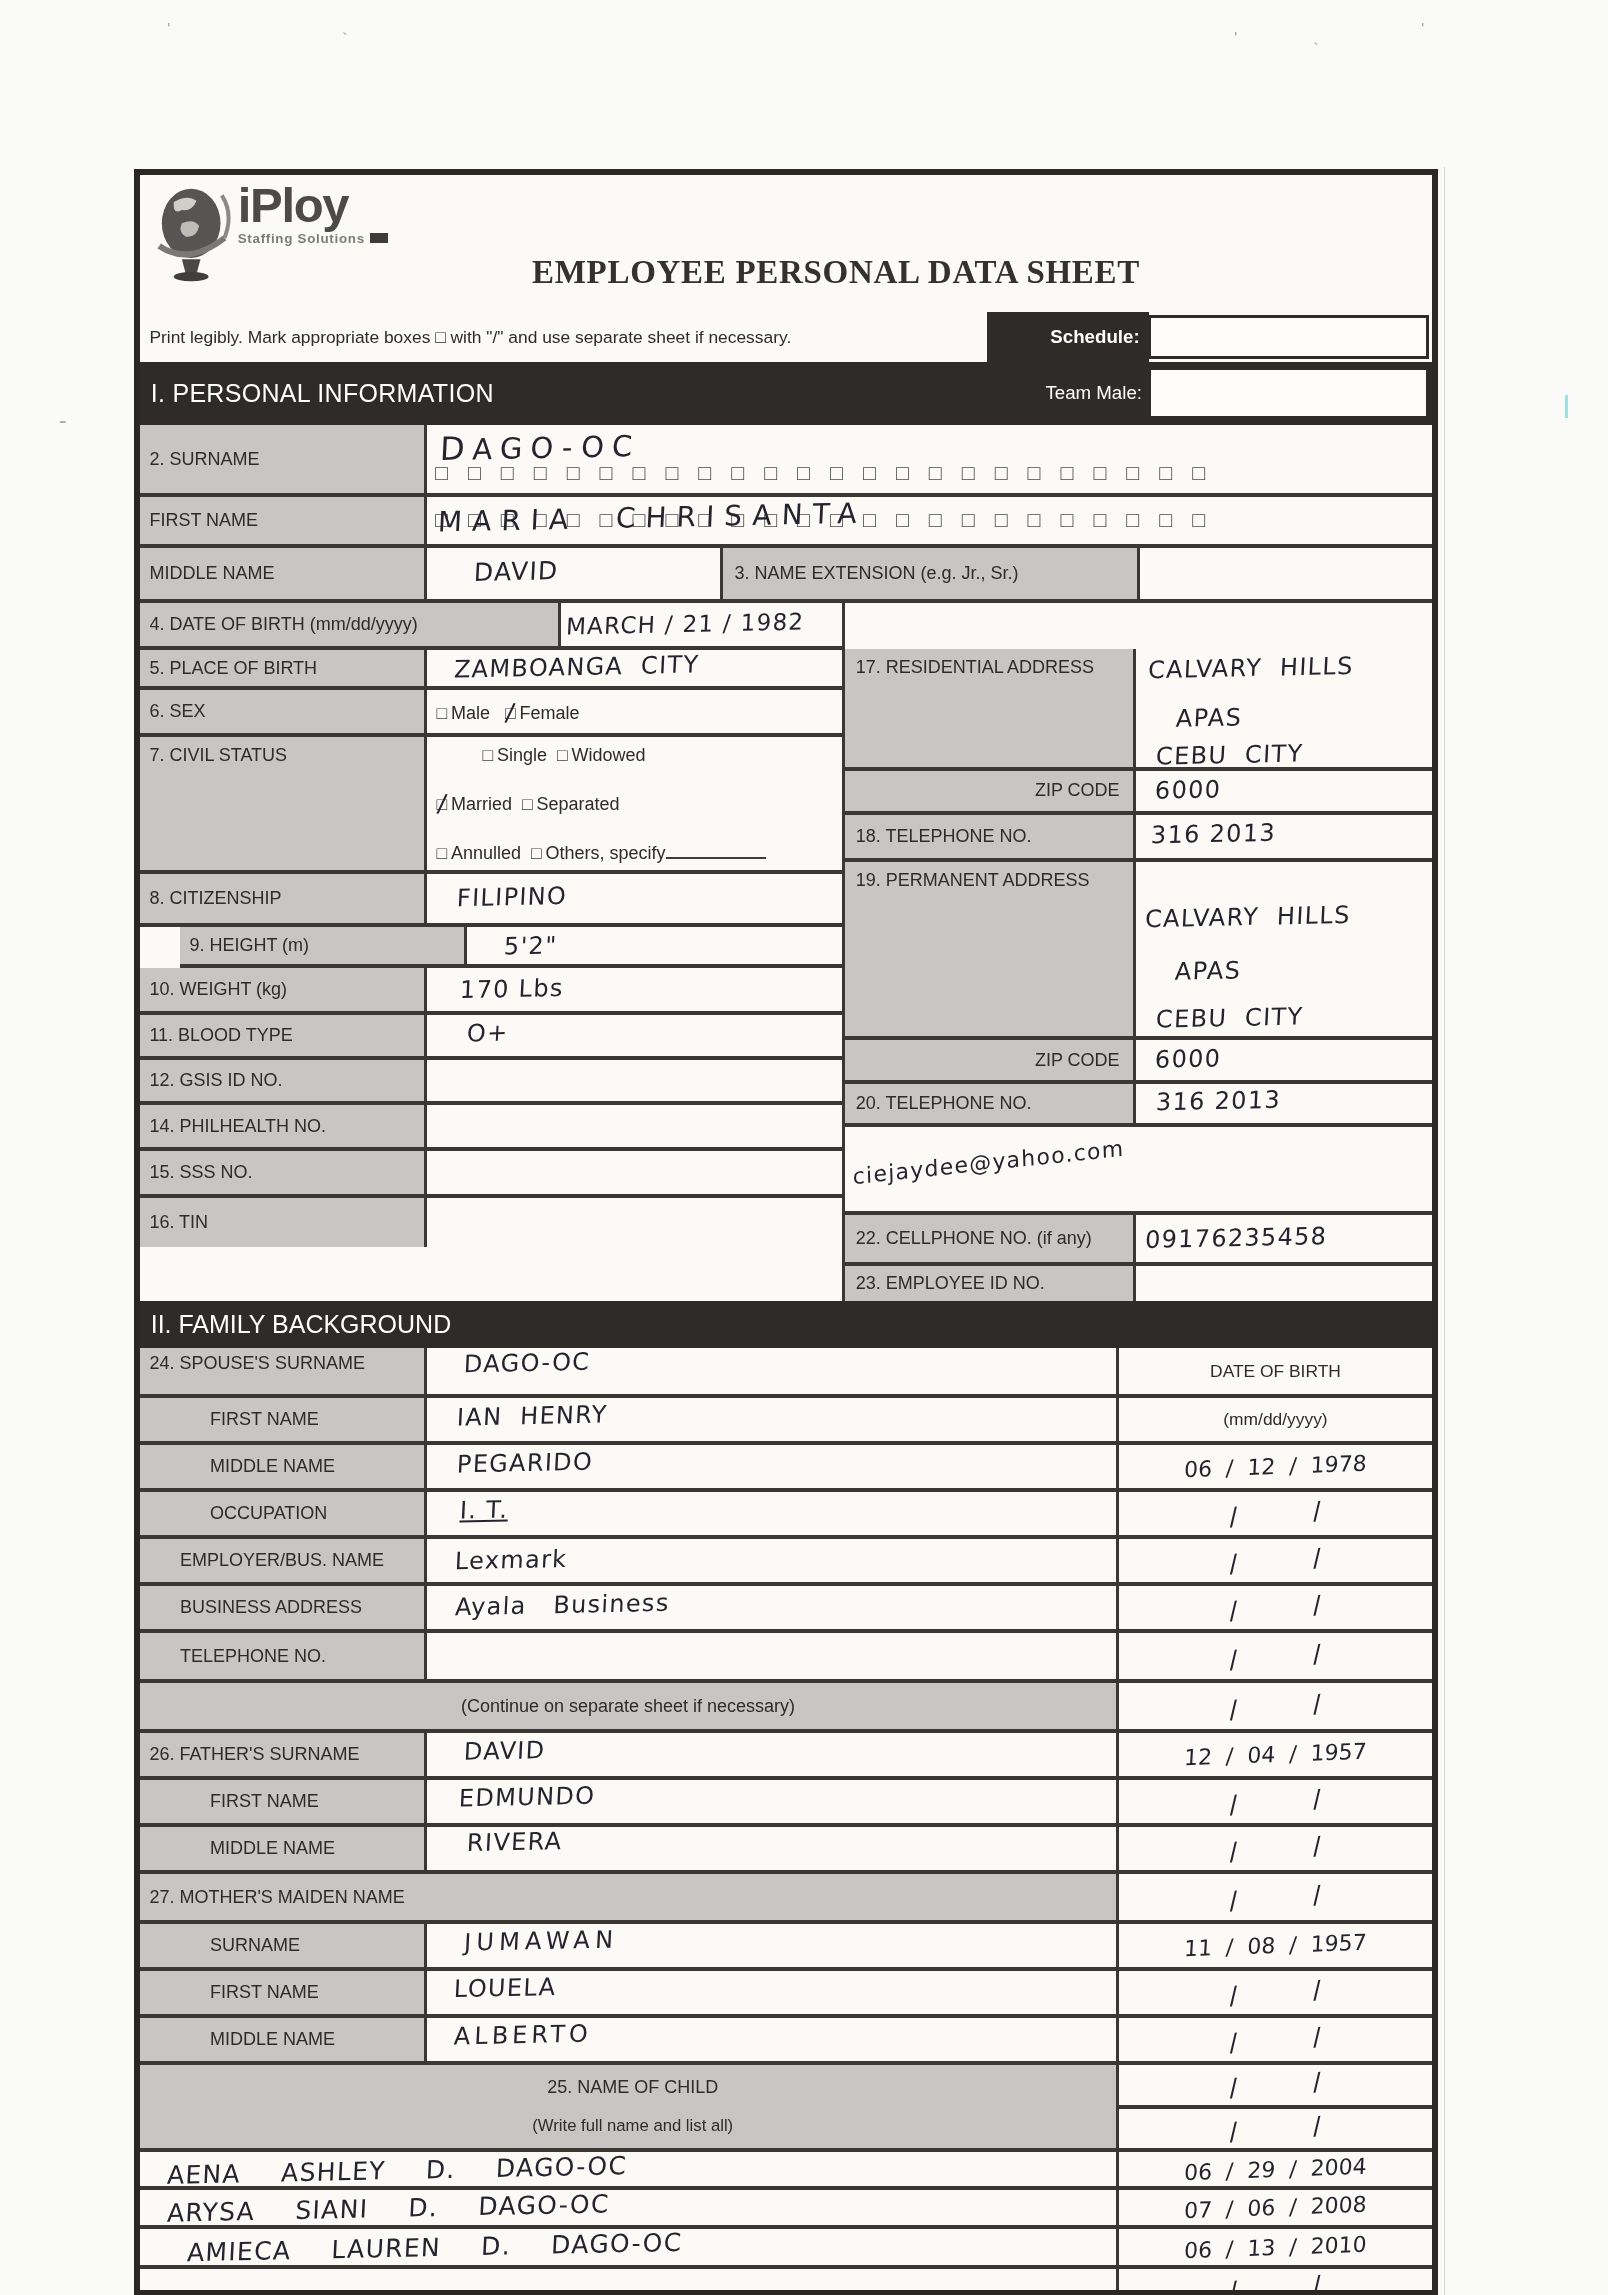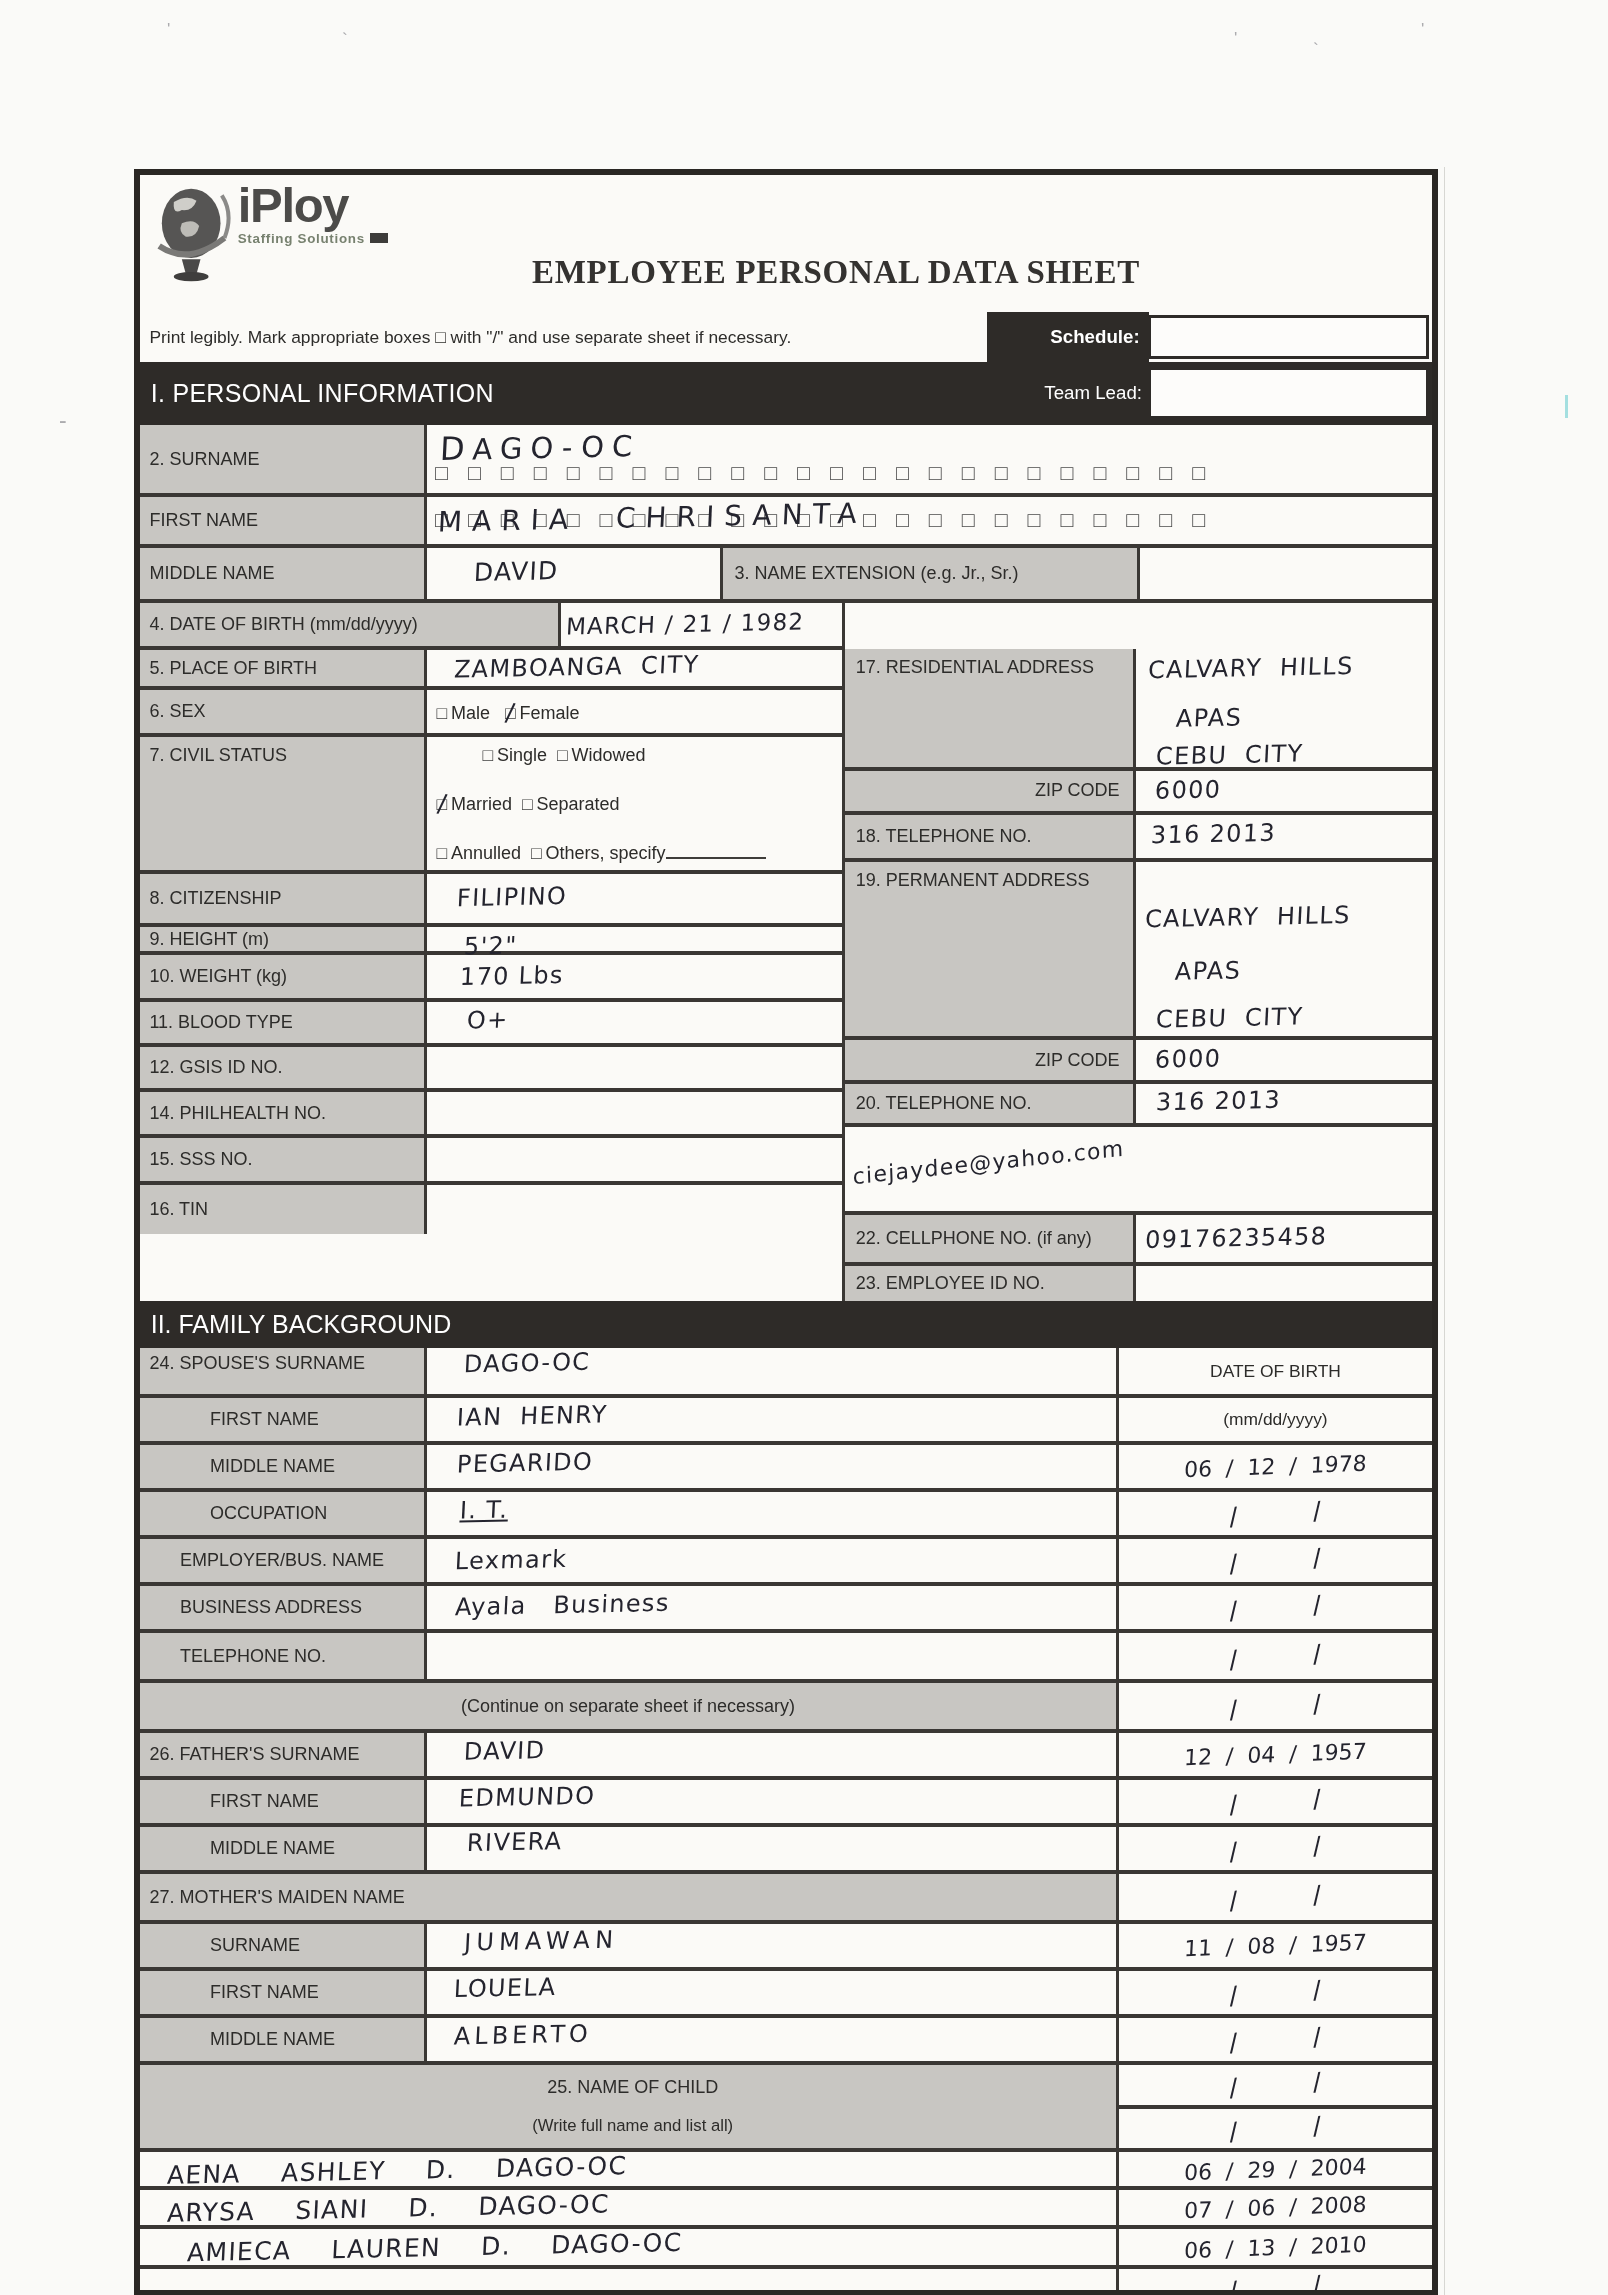--- a/index.html
+++ b/index.html
@@ -167,21 +167,21 @@
     </div>
 
     <div class="r-instr">
       <div class="instr">Print legibly.  Mark appropriate boxes □ with "/" and use separate sheet if necessary.</div>
       <div class="sched-lbl">Schedule:</div>
       <div class="io-field sched-field"></div>
     </div>
 
     <div class="bar bar1">
       <div class="bar-t">I. PERSONAL INFORMATION</div>
-      <div class="tl-lbl">Team Lead:</div>
+      <div class="tl-lbl">Team Male:</div>
       <div class="io-field tl-field"></div>
     </div>
 
     <div class="row row-surname">
       <div class="lbl">2. SURNAME</div>
       <div class="val">
         <div class="boxes">□□□□□□□□□□□□□□□□□□□□□□□□</div>
         <div class="hw hw-over hw-surname">DAGO-OC</div>
       </div>
     </div>
@@ -243,21 +243,21 @@
               <span class="cb"><span class="cbx">□</span></span><span>Others, specify</span><span class="uline"></span>
             </div>
           </div>
         </div>
         <div class="ml-row" style="height:53px;">
           <div class="ml-lbl">8. CITIZENSHIP</div>
           <div class="ml-val">
             <div class="hw hw-line" style="left:30px; top:9.4px;">FILIPINO</div>
           </div>
         </div>
-        <div class="ml-row" style="height:28px;">
+        <div class="ml-row" style="height:41px;margin-left:40px;">
           <div class="ml-lbl">9. HEIGHT (m)</div>
           <div class="ml-val">
             <div class="hw hw-line" style="left:37px; top:5.3px;">5'2"</div>
           </div>
         </div>
         <div class="ml-row" style="height:47px;">
           <div class="ml-lbl">10. WEIGHT (kg)</div>
           <div class="ml-val">
             <div class="hw hw-line" style="left:33px; top:6.7px;">170 Lbs</div>
           </div>

